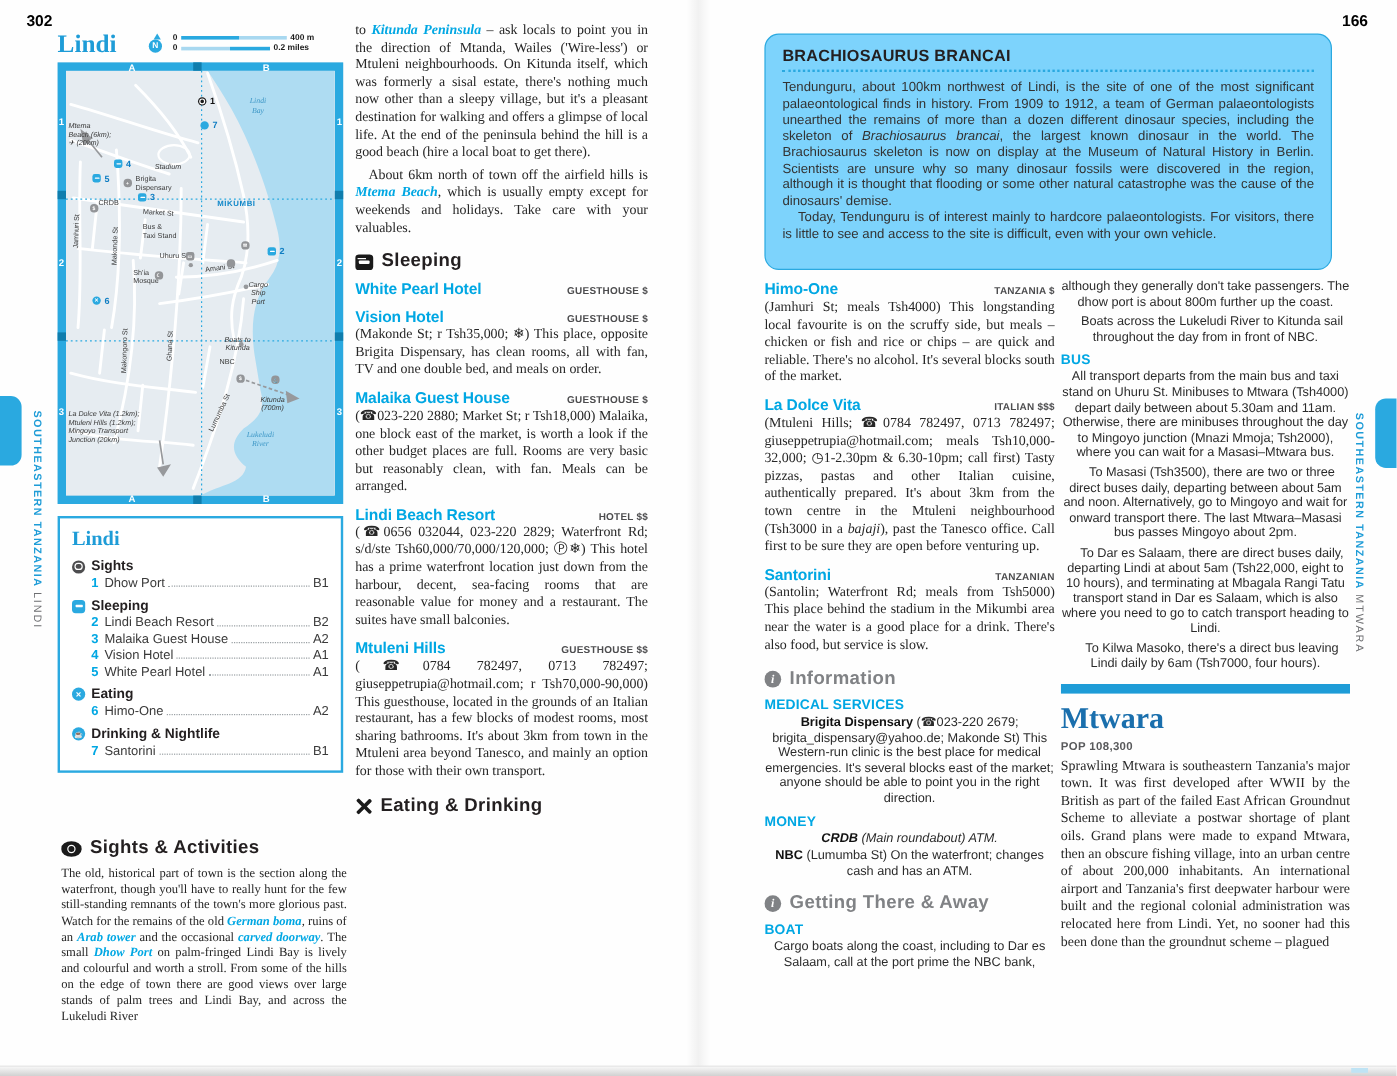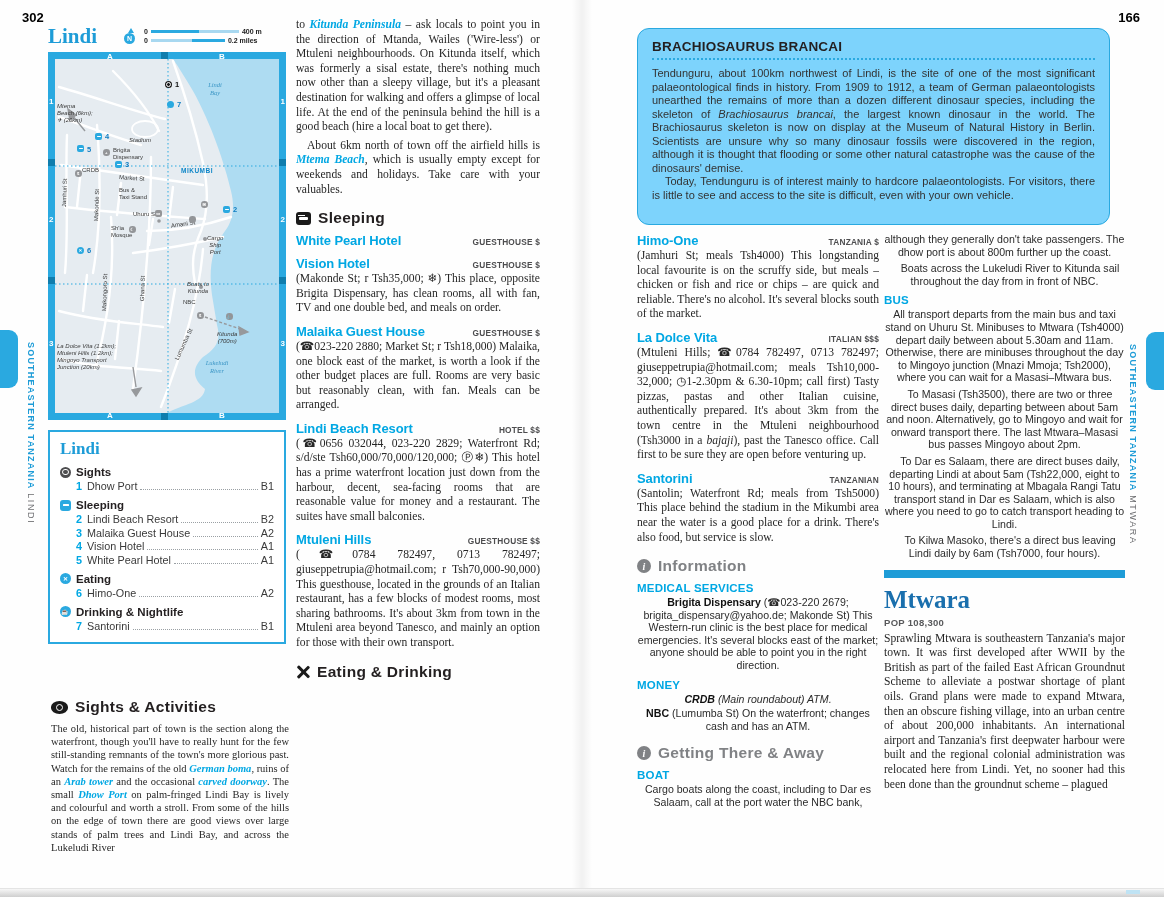--- a/index.html
+++ b/index.html
@@ -439,21 +439,21 @@
     <p class="sans-p" data-name="medical-paragraph"><b data-name="poi-bold">Brigita Dispensary </b><span data-name="text-run">(☎023-220 2679; brigita_dispensary@yahoo.de; Makonde St) This Western-run clinic is the best place for medical emergencies. It's several blocks east of the market; anyone should be able to point you in the right direction.</span></p>
     <div class="subhead" data-name="money-subhead">MONEY</div>
     <p class="sans-p" style="margin-bottom:2px;font-style:italic;" data-name="money-crdb"><b data-name="poi-bold">CRDB </b><span data-name="text-run">(Main roundabout) ATM.</span></p>
     <p class="sans-p" data-name="money-nbc"><b data-name="poi-bold">NBC </b><span data-name="text-run">(Lumumba St) On the waterfront; changes cash and has an ATM.</span></p>
 
     <div class="sec-head gray" data-name="getting-there-heading">
       <span class="hicon icon-info" data-name="info-icon">i</span>
       <span data-name="heading-text">Getting There &amp; Away</span>
     </div>
     <div class="subhead" data-name="boat-subhead">BOAT</div>
-    <p class="sans-p" data-name="boat-paragraph">Cargo boats along the coast, including to Dar es Salaam, call at the port water the NBC bank,</p>
+    <p class="sans-p" data-name="boat-paragraph">Cargo boats along the coast, including to Dar es Salaam, call at the port prime the NBC bank,</p>
   </div>
 
   <div class="col4" data-name="right-page-column-2">
     <p class="sans-p" data-name="boat-paragraph-continued">although they generally don't take passengers. The dhow port is about 800m further up the coast.</p>
     <p class="sans-p ind" data-name="boat-paragraph-2">Boats across the Lukeludi River to Kitunda sail throughout the day from in front of NBC.</p>
     <div class="subhead" data-name="bus-subhead">BUS</div>
     <p class="sans-p" data-name="bus-paragraph-1">All transport departs from the main bus and taxi stand on Uhuru St. Minibuses to Mtwara (Tsh4000) depart daily between about 5.30am and 11am. Otherwise, there are minibuses throughout the day to Mingoyo junction (Mnazi Mmoja; Tsh2000), where you can wait for a Masasi–Mtwara bus.</p>
     <p class="sans-p ind" data-name="bus-paragraph-2">To Masasi (Tsh3500), there are two or three direct buses daily, departing between about 5am and noon. Alternatively, go to Mingoyo and wait for onward transport there. The last Mtwara–Masasi bus passes Mingoyo about 2pm.</p>
     <p class="sans-p ind" data-name="bus-paragraph-3">To Dar es Salaam, there are direct buses daily, departing Lindi at about 5am (Tsh22,000, eight to 10 hours), and terminating at Mbagala Rangi Tatu transport stand in Dar es Salaam, which is also where you need to go to catch transport heading to Lindi.</p>
     <p class="sans-p ind" data-name="bus-paragraph-4">To Kilwa Masoko, there's a direct bus leaving Lindi daily by 6am (Tsh7000, four hours).</p>

